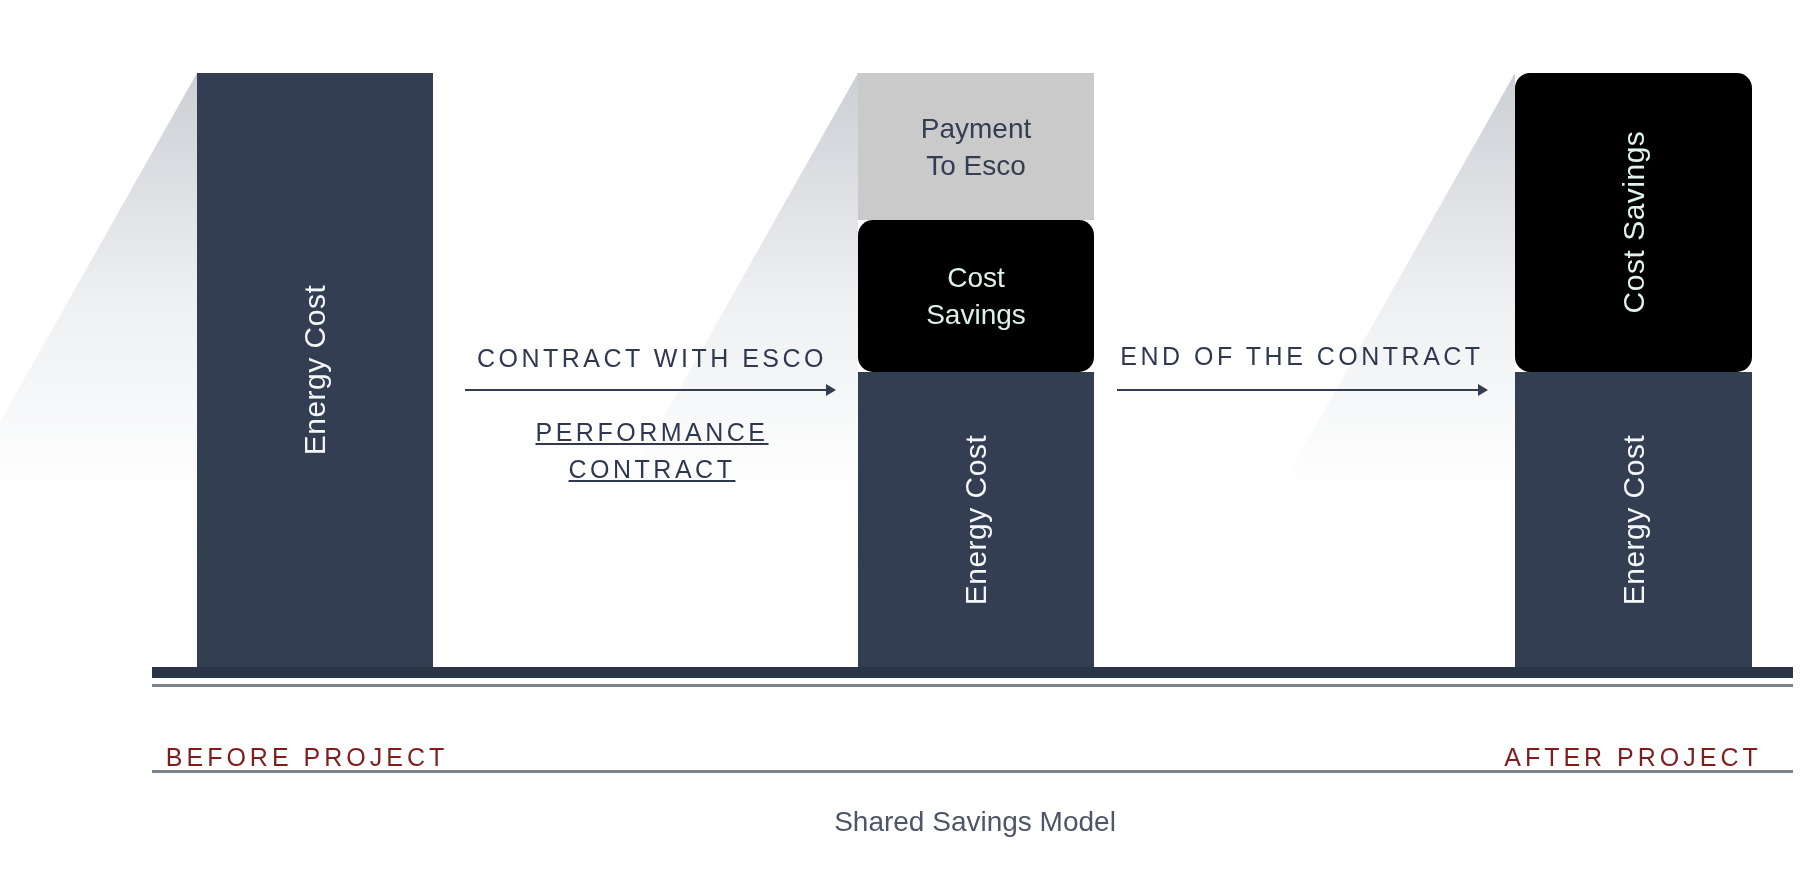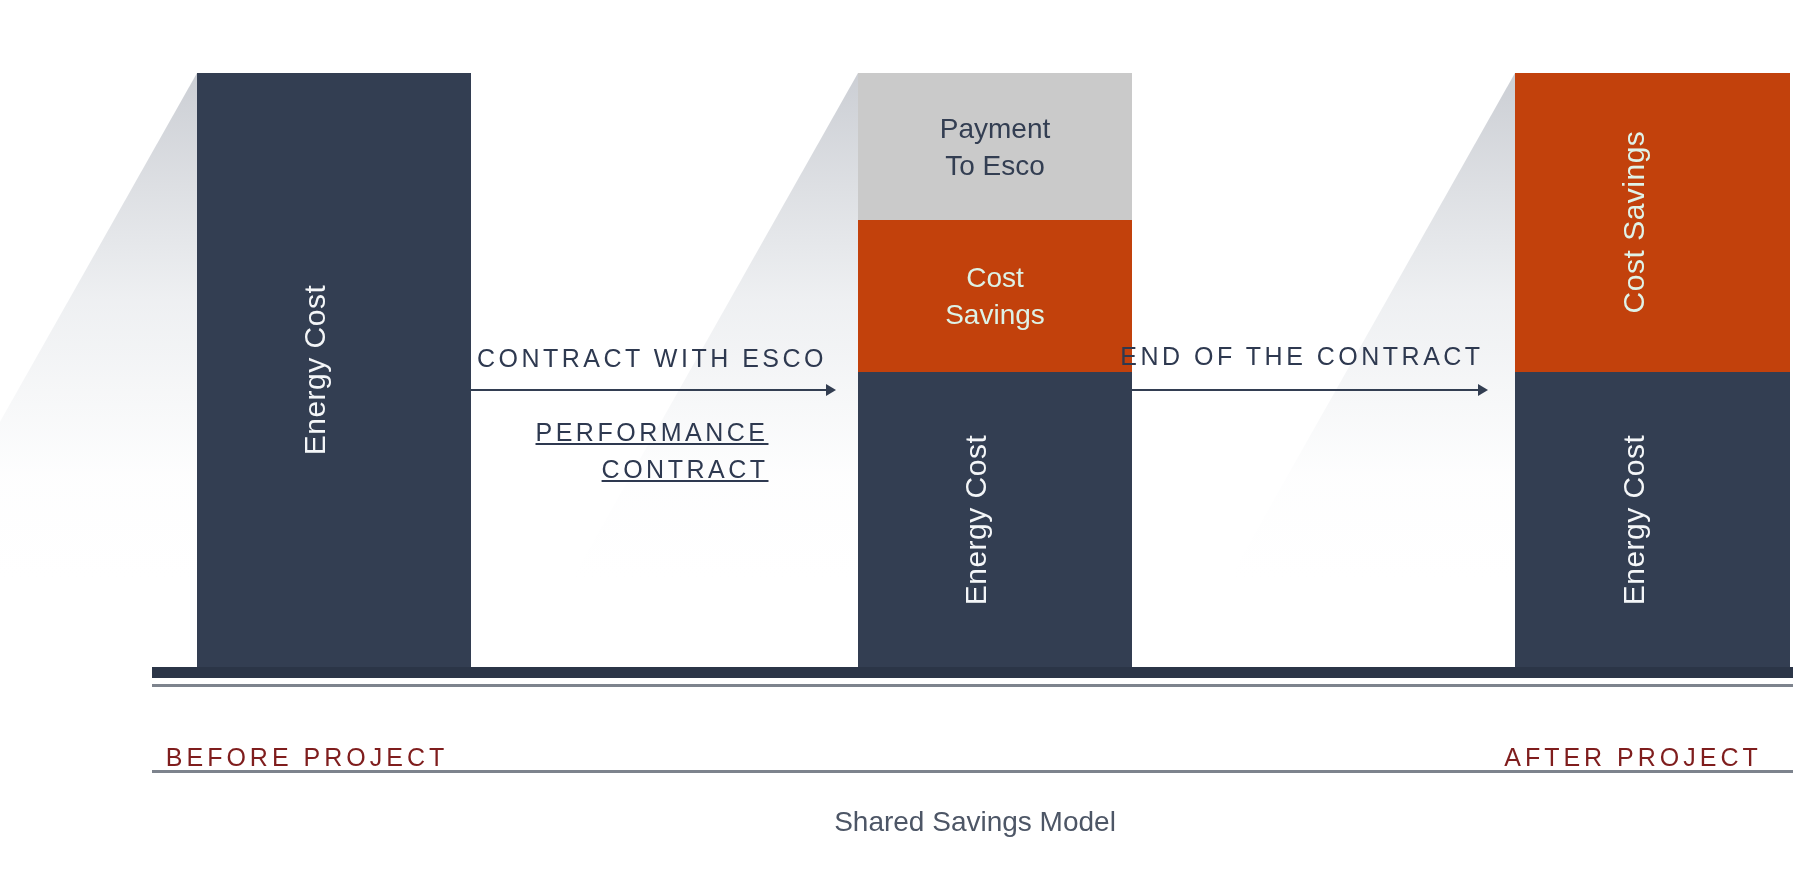--- a/index.html
+++ b/index.html
@@ -16,24 +16,24 @@
     top:73px;height:595px;width:336px;
     clip-path:polygon(100% 0, 100% 100%, 0 100%);
     background:linear-gradient(to bottom,
        rgba(201,204,210,0.95) 0%,
        rgba(224,227,231,0.55) 38%,
        rgba(246,247,249,0.18) 68%,
        rgba(255,255,255,0) 85%);
     z-index:1;
   }
   
-  .bar{position:absolute;top:73px;height:595px;z-index:2;padding-left:38px;}
+  .bar{position:absolute;top:73px;height:595px;z-index:2;}
   .seg{position:absolute;left:0;width:100%;display:flex;flex-direction:column;align-items:center;justify-content:center;}
   .seg-navy{background:#333e52;}
-  .seg-green{background:#c2410c;}
+  .seg-green{background:#000000;border-radius:15px;}
   .seg-gray{background:#cacaca;}
   .hline1,.hline2{font-size:28px;line-height:37px;white-space:nowrap;}
   .txt-navy{color:#333e52;}
   .txt-mint{color:#ddf2e7;}
   
   .vtext{
     position:absolute;
     transform:translate(-50%,-50%) rotate(-90deg);
     transform-origin:center;
     white-space:nowrap;
@@ -45,21 +45,21 @@
   .vtext-mint{color:#dff3e9;}
   
   .flow-label{
     position:absolute;
     transform:translateX(-50%);
     color:#2e3950;
     font-size:25px;
     letter-spacing:3.5px;
     white-space:nowrap;
     z-index:3;
-    text-align:right;
+    text-align:center;
   }
   .flow-sub{line-height:37px;text-decoration:underline;}
   .arrow{position:absolute;height:2px;background:#333e52;z-index:3;}
   .arrow .head{
     position:absolute;right:-9px;top:-5px;
     width:0;height:0;
     border-left:10px solid #333e52;
     border-top:6px solid transparent;
     border-bottom:6px solid transparent;
   }

